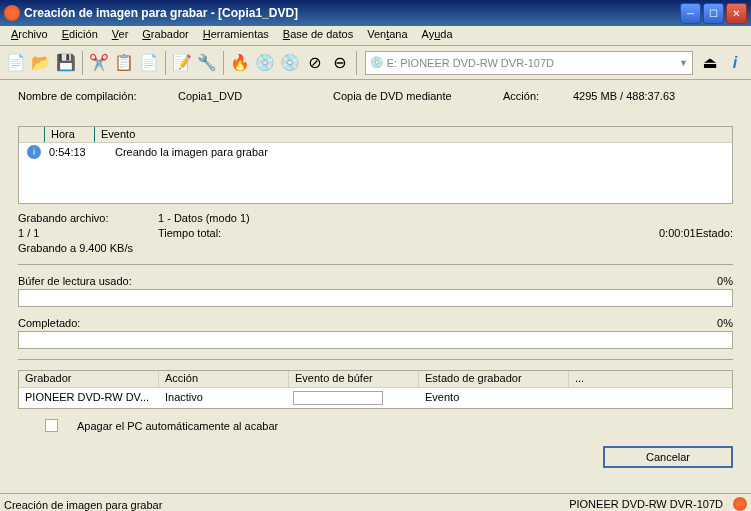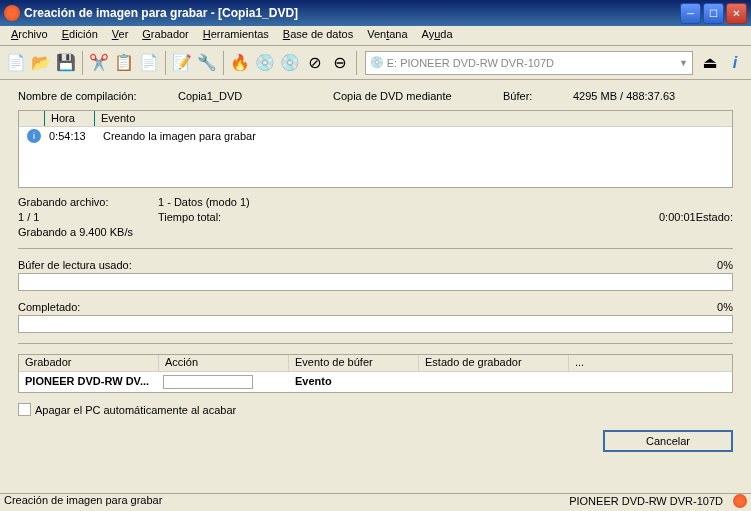--- a/index.html
+++ b/index.html
@@ -82,21 +82,21 @@
   padding: 0 4px;
   color: #888;
   margin: 0 4px;
 }
 .drive-combo .arrow { margin-left: auto; font-size: 9px; }
 .content {
   padding: 10px 18px;
 }
 .info-row {
   display: flex;
-  margin-bottom: 8px;
+  margin-bottom: 24px;
   align-items: flex-end;
 }
 .info-label { width: 160px; }
 .log-box {
   border: 1px solid #aca899;
   background: white;
   height: 78px;
   margin-bottom: 8px;
 }
 .log-header {
@@ -152,34 +152,34 @@
 }
 .grab-col {
   padding: 1px 6px;
   border-right: 1px solid #d4d0c8;
   overflow: hidden;
 }
 .grab-row {
   display: flex;
   padding: 2px 0;
   height: 20px;
-  font-weight: bold;
 }
 .mini-prog {
   border: 1px solid #aca899;
   background: white;
   height: 14px;
   width: 90px;
   margin: 1px 4px;
 }
 .checkbox-row {
   display: flex;
   align-items: center;
-  gap: 4px;
+  gap: 19px;
   margin-bottom: 14px;
+  margin-left: 27px;
 }
 .checkbox {
   width: 13px; height: 13px;
   border: 1px solid #aca899;
   background: white;
 }
 .btn-row {
   display: flex;
   justify-content: flex-end;
 }
@@ -194,21 +194,21 @@
 }
 .statusbar {
   position: absolute;
   bottom: 0;
   left: 0;
   right: 0;
   height: 18px;
   background: #ece9d8;
   border-top: 1px solid #aca899;
   display: flex;
-  align-items: flex-start;
+  align-items: flex-end;
   padding: 0 4px;
   font-size: 11px;
 }
 .statusbar .sb-right {
   margin-left: auto;
   display: flex;
   align-items: center;
   gap: 10px;
 }
 .sb-icon {
@@ -271,35 +271,35 @@
   </div>
   <div class="tb-btn">⏏</div>
   <div class="tb-btn" style="color:#2a7ad2;font-weight:bold;font-style:italic">i</div>
 </div>
 
 <div class="content">
   <div class="info-row">
     <div class="info-label">Nombre de compilación:</div>
     <div style="width:155px">Copia1_DVD</div>
     <div style="width:170px">Copia de DVD mediante</div>
-    <div style="width:70px">Búfer:</div>
+    <div style="width:70px">Acción:</div>
     <div>4295 MB   /   488:37.63</div>
   </div>
 
   <div class="log-box">
     <div class="log-header">
       <div class="log-col" style="width:26px"></div>
       <div class="log-col" style="width:50px">Hora</div>
       <div class="log-col" style="flex:1;border-right:none">Evento</div>
     </div>
     <div class="log-row">
       <div style="width:26px;display:flex;justify-content:center">
           <div class="log-icon">i</div>
         </div>
-      <div style="width:54px">0:54:13</div>
+      <div style="width:66px">0:54:13</div>
       <div>Creando la imagen para grabar</div>
     </div>
   </div>
 
   <div class="stat-grid">
     <div>Grabando archivo:</div>
     <div>1 - Datos (modo 1)</div>
     <div></div>
       <div></div>
     <div>1 / 1</div>
@@ -330,20 +330,21 @@
   <div class="grab-table">
     <div class="grab-header">
       <div class="grab-col" style="width:140px">Grabador</div>
       <div class="grab-col" style="width:130px">Acción</div>
       <div class="grab-col" style="width:130px">Evento de búfer</div>
       <div class="grab-col" style="width:150px">Estado de grabador</div>
       <div class="grab-col" style="flex:1;border-right:none">...</div>
     </div>
     <div class="grab-row">
       <div class="grab-col" style="width:140px;border:none">PIONEER DVD-RW  DV...</div>
+      <div class="grab-col" style="width:130px;border:none">Inactivo</div>
       <div class="grab-col" style="width:130px;border:none;padding:0">
           <div class="mini-prog"></div>
         </div>
       <div class="grab-col" style="width:150px;border:none">Evento</div>
     </div>
   </div>
 
   <div class="checkbox-row">
     <div class="checkbox"></div>
     <div>Apagar el PC automáticamente al acabar</div>

